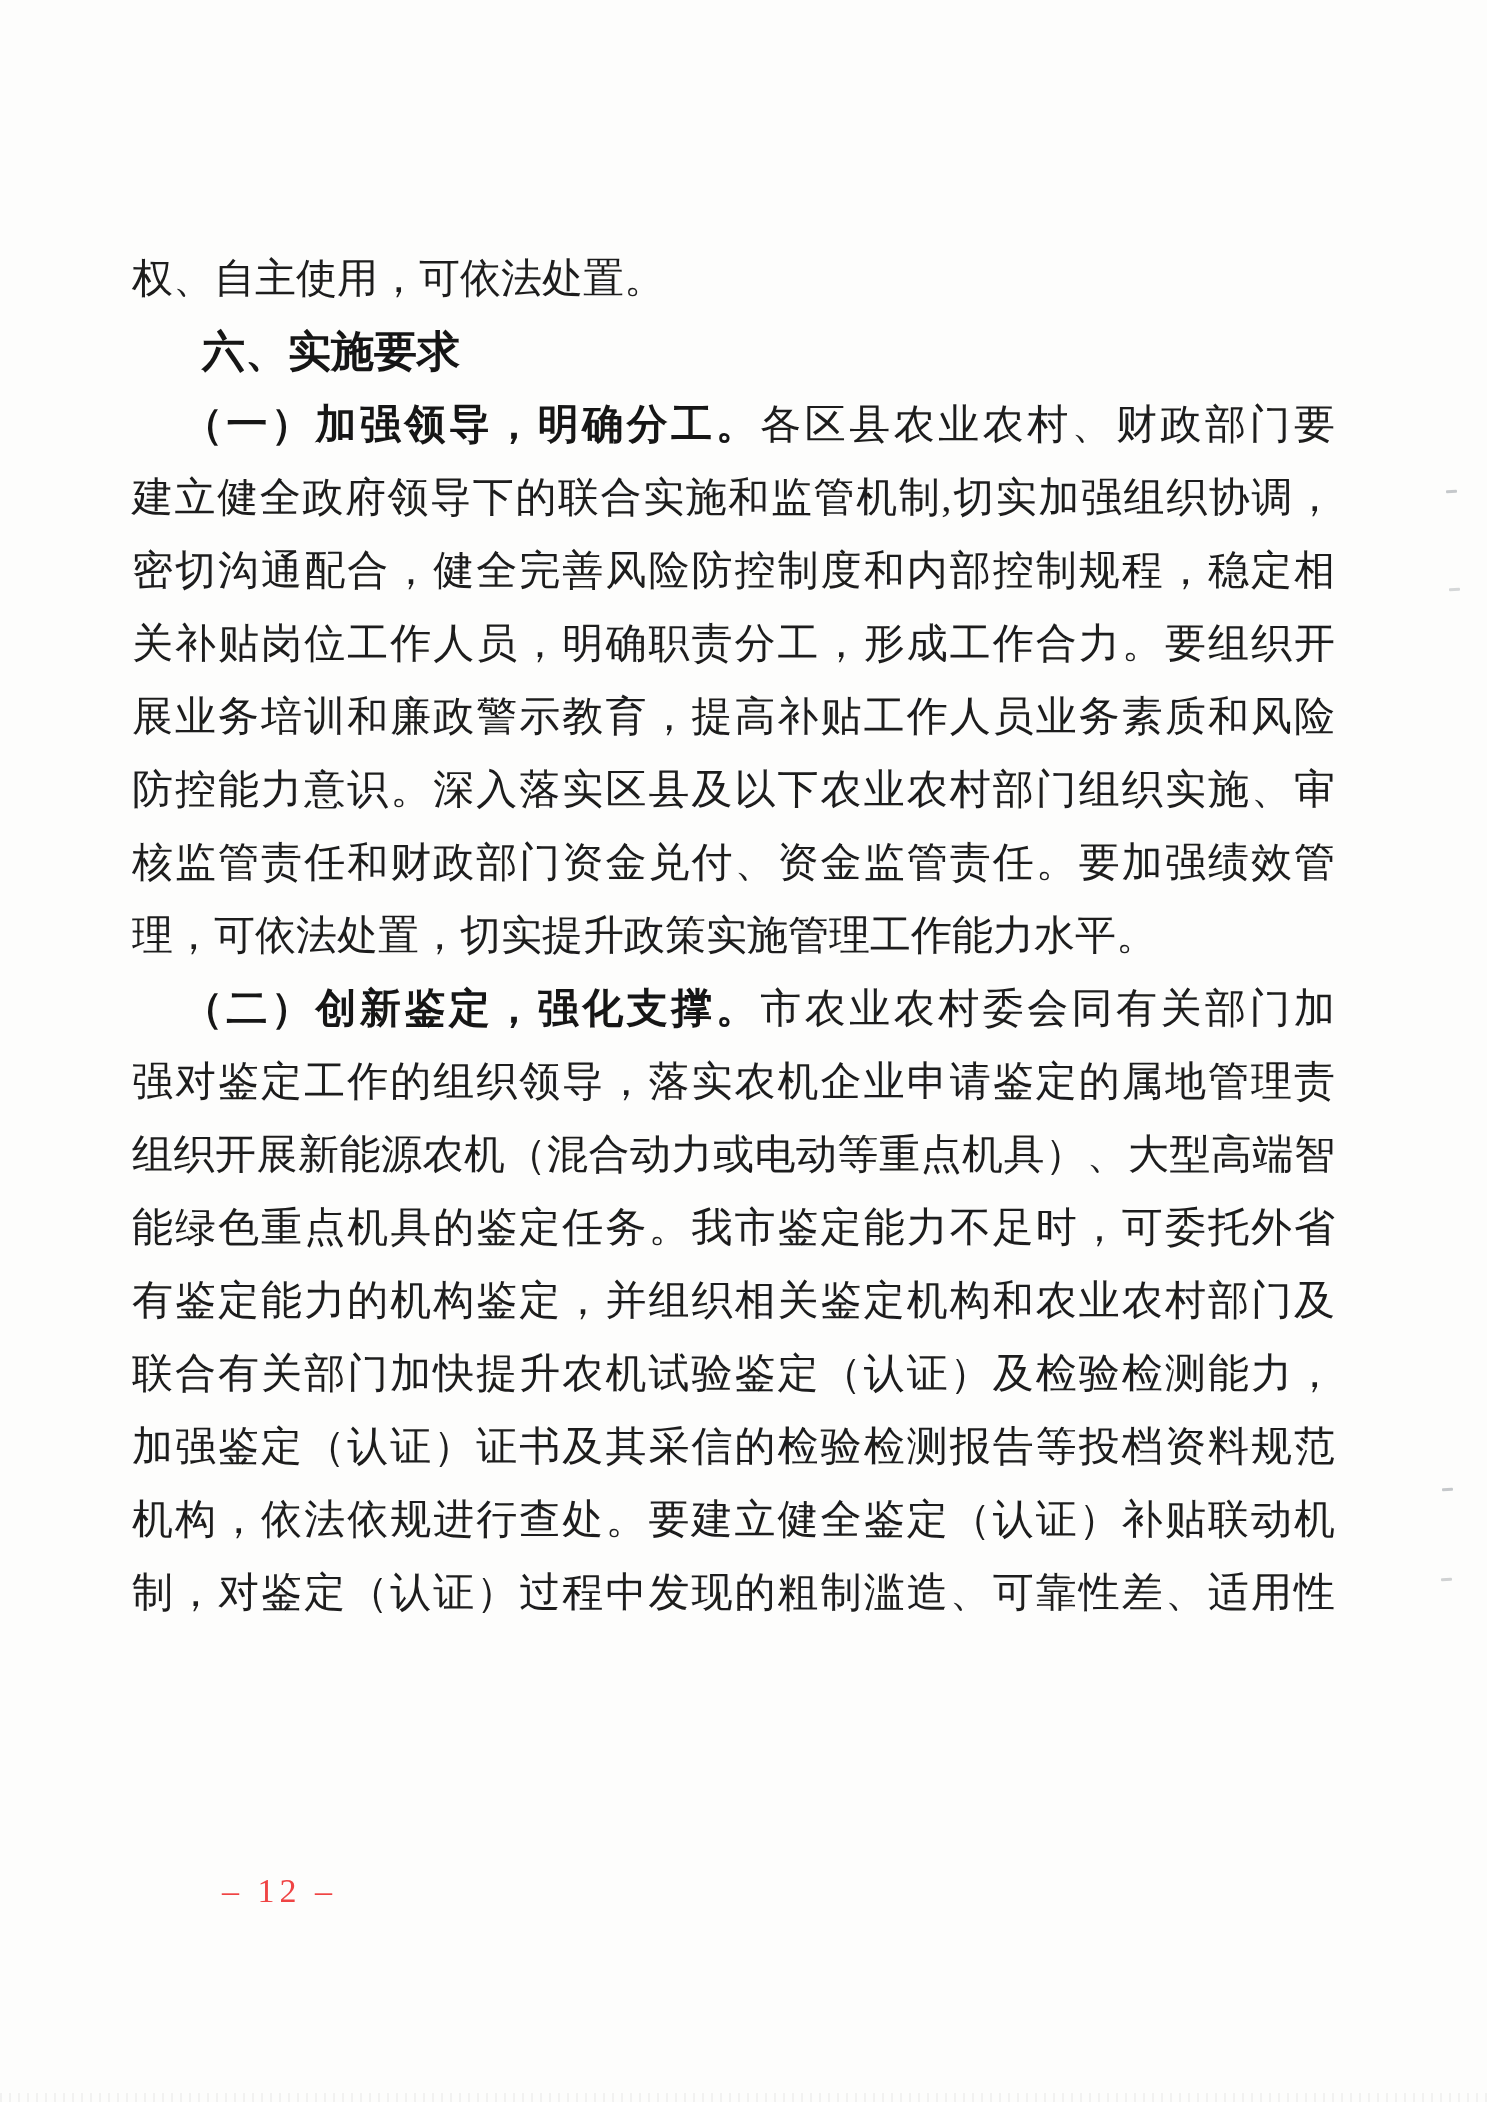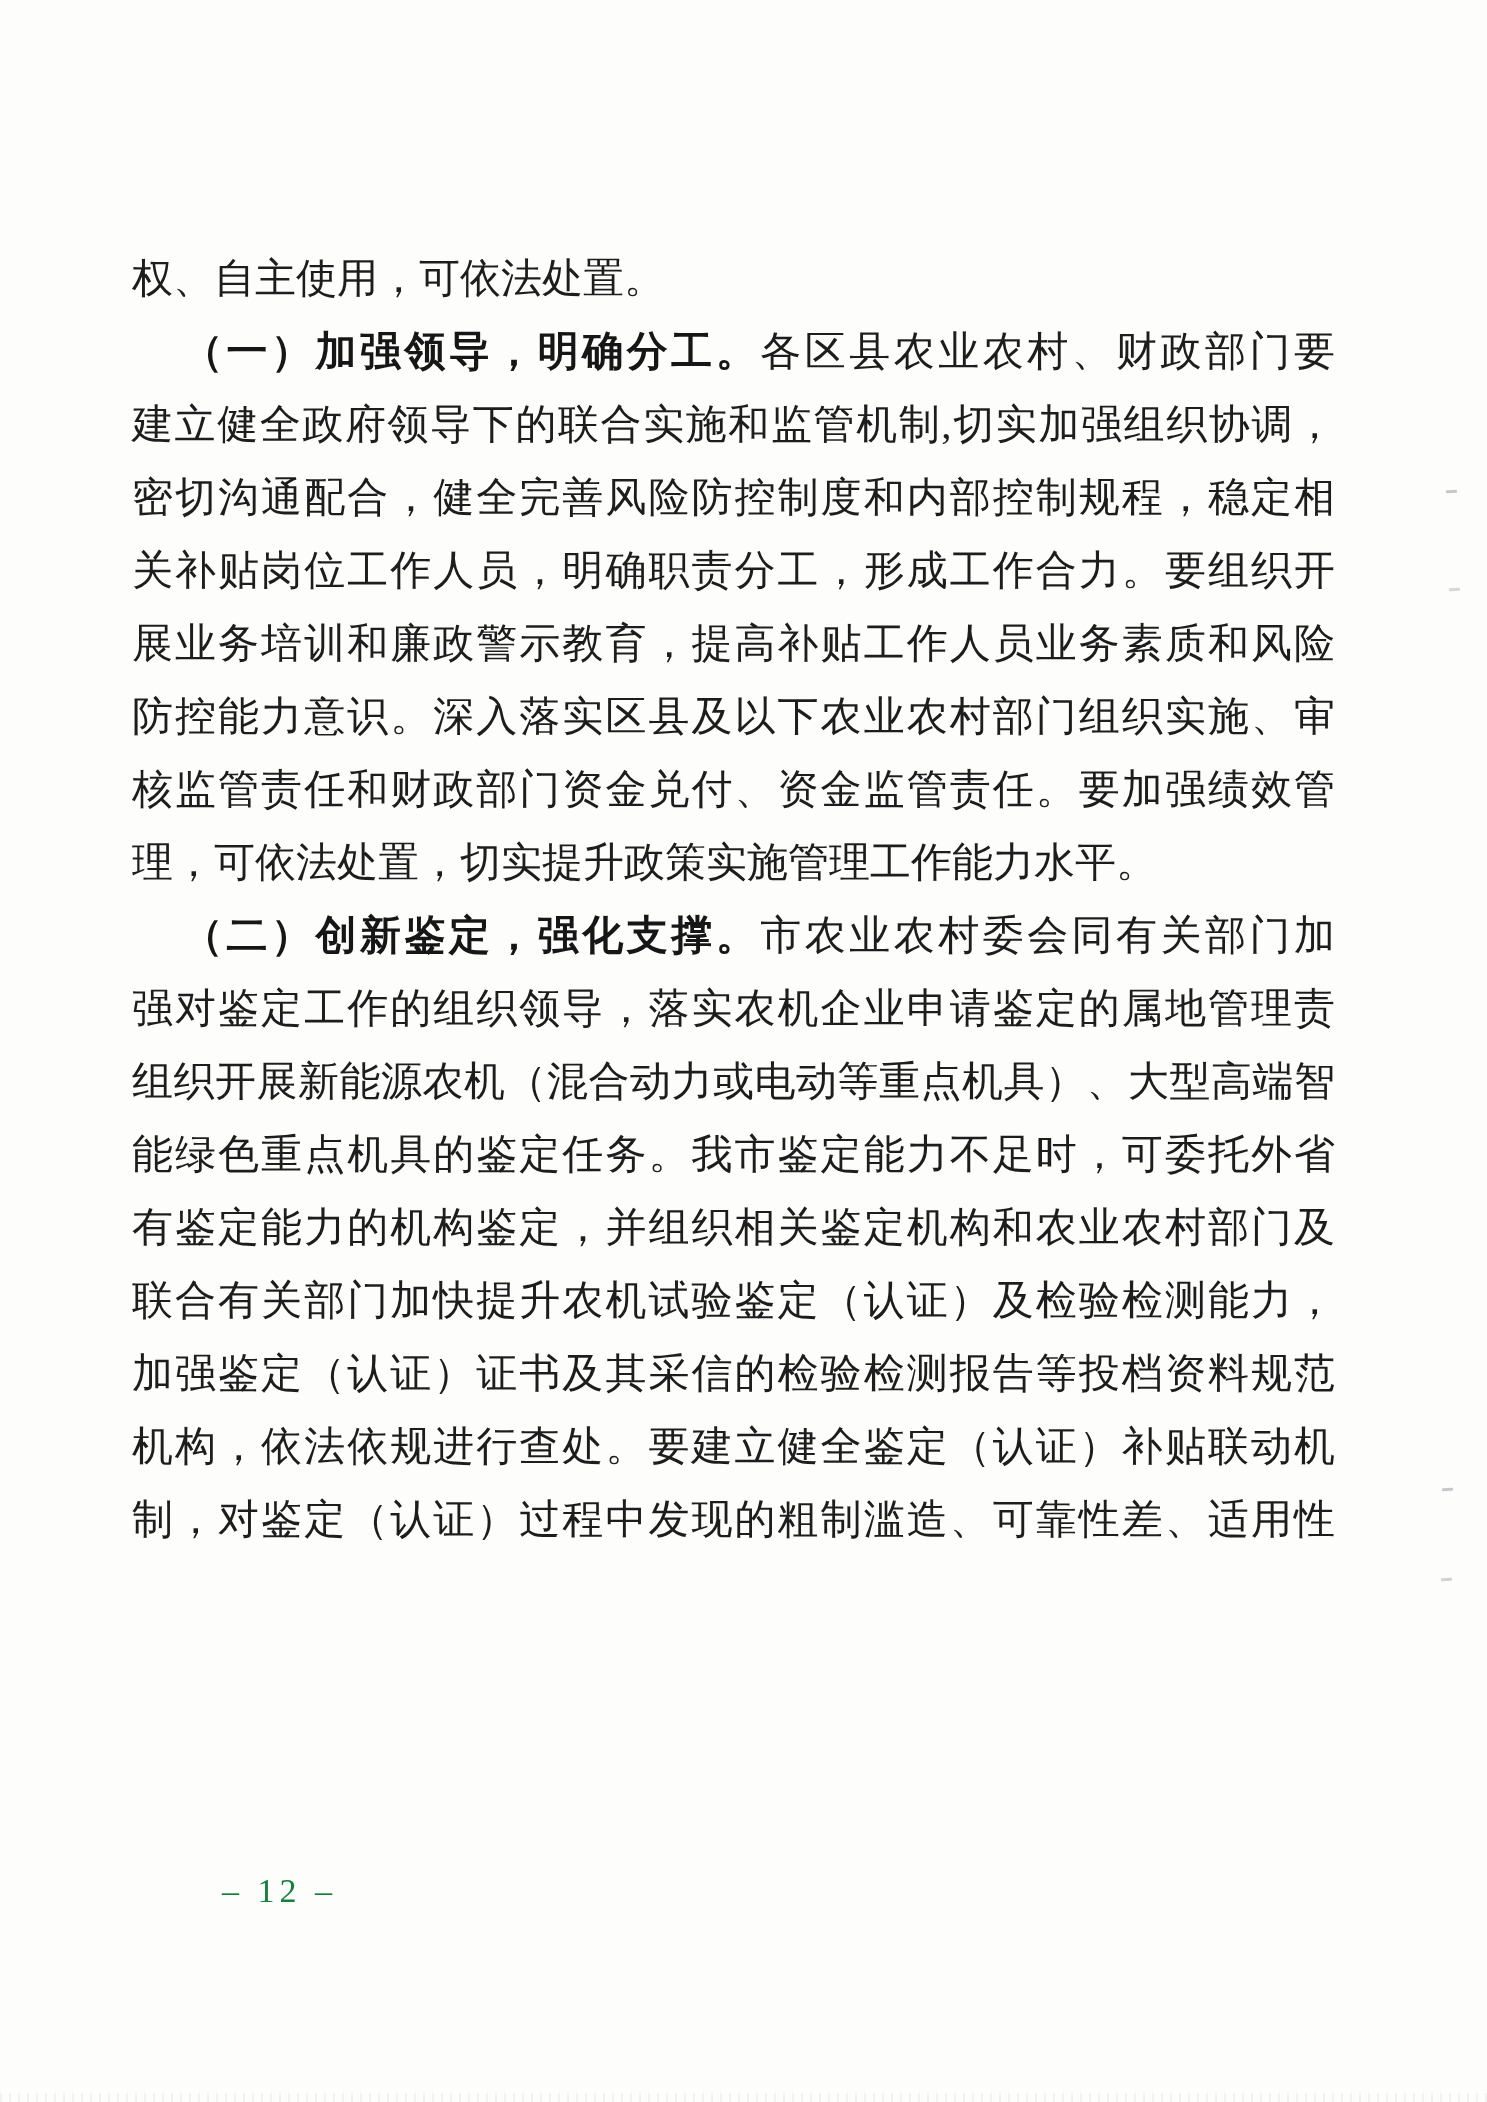--- a/index.html
+++ b/index.html
@@ -46,21 +46,21 @@
   .seg-b {
     font-weight: bold;
     color: #161616;
   }
   .page-number {
     position: absolute;
     left: 222px;
     top: 1872px;
     font-size: 34px;
     letter-spacing: 5px;
-    color: #15803d;
+    color: #ef4444;
     font-family: "Liberation Serif", "DejaVu Serif", serif;
   }
   .artifact {
     position: absolute;
     width: 11px;
     height: 3px;
     background: #989da2;
     opacity: 0.55;
     border-radius: 1px;
     transform: rotate(-3deg);
@@ -80,20 +80,21 @@
       rgba(0,0,0,0) 2px 9px);
     opacity: 0.5;
   }
 </style>
 </head>
 <body>
 
 <div class="page">
   <div class="content">
       <div class="line"><span>权、自主使用，可依法处置。</span></div>
+      <div class="line ind head"><span class="seg-b">六、实施要求</span></div>
       <div class="line j ind"><span class="seg-b">（一）加强领导，明确分工。</span><span>各区县农业农村、财政部门要</span></div>
       <div class="line j"><span>建立健全政府领导下的联合实施和监管机制,切实加强组织协调，</span></div>
       <div class="line j"><span>密切沟通配合，健全完善风险防控制度和内部控制规程，稳定相</span></div>
       <div class="line j"><span>关补贴岗位工作人员，明确职责分工，形成工作合力。要组织开</span></div>
       <div class="line j"><span>展业务培训和廉政警示教育，提高补贴工作人员业务素质和风险</span></div>
       <div class="line j"><span>防控能力意识。深入落实区县及以下农业农村部门组织实施、审</span></div>
       <div class="line j"><span>核监管责任和财政部门资金兑付、资金监管责任。要加强绩效管</span></div>
       <div class="line"><span>理，可依法处置，切实提升政策实施管理工作能力水平。</span></div>
       <div class="line j ind"><span class="seg-b">（二）创新鉴定，强化支撑。</span><span>市农业农村委会同有关部门加</span></div>
       <div class="line j"><span>强对鉴定工作的组织领导，落实农机企业申请鉴定的属地管理责</span></div>

